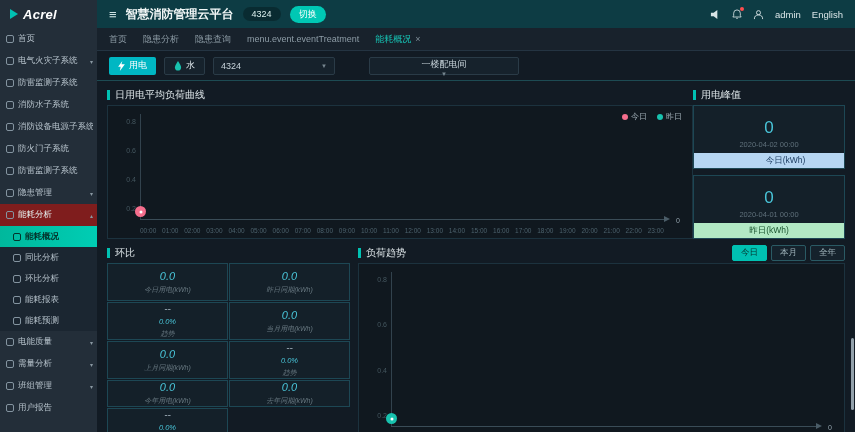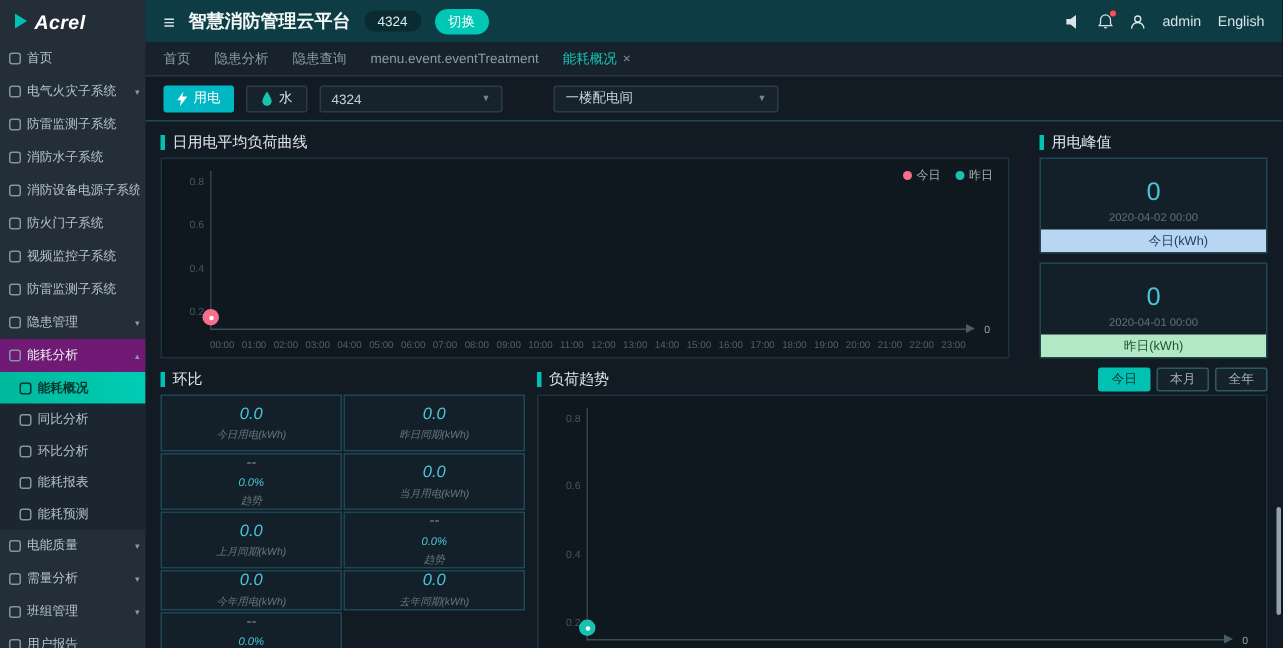--- a/index.html
+++ b/index.html
@@ -21,42 +21,42 @@
   .hicon { position:relative; display:flex; align-items:center; cursor:pointer; }
   .bell-dot { position:absolute; top:-2px; right:-2px; width:4px; height:4px; border-radius:50%; background:#ff4d4f; }
 
   
   .sidebar { position:absolute; top:28px; left:0; bottom:0; width:97px; background:#232e39; overflow:hidden; z-index:5; }
   .nav-item { height:22px; display:flex; align-items:center; gap:4px; padding-left:6px; padding-right:4px;
     font-size:8.5px; color:#b6c2cb; white-space:nowrap; cursor:pointer; }
   .nav-ico { flex:0 0 auto; width:8px; height:8px; border:1px solid #8494a0; border-radius:2px; }
   .nav-label { overflow:hidden; }
   .nav-chevron { margin-left:auto; font-size:6px; color:#8a98a2; }
-  .nav-item.group-open { background:#701a75; color:#e7f5f4; }
+  .nav-item.group-open { background:#7f1d1d; color:#e7f5f4; }
   .nav-sub { background:#1b2631; }
   .nav-sub .nav-item { height:21px; padding-left:13px; }
   .nav-sub .nav-item.active { background:linear-gradient(90deg,#00b89c,#00cdb4); color:#04342c; font-weight:bold; }
   .nav-sub .nav-item.active .nav-ico { border-color:#04342c; }
 
   
   .main { position:absolute; left:97px; top:28px; right:0; bottom:0; display:flex; flex-direction:column; background:#121b24; }
   .tabbar { flex:0 0 23px; background:#18222c; border-bottom:1px solid #243442; display:flex; align-items:center; gap:16px; padding:0 12px; font-size:9px; color:#8d9ca6; }
   .tab { display:flex; align-items:center; gap:4px; cursor:pointer; }
   .tab.active { color:#16c5b6; }
   .tab-close { font-size:9px; color:#7d8c96; cursor:pointer; }
 
   .filters { flex:0 0 30px; display:flex; align-items:center; gap:8px; padding:0 12px; border-bottom:1px solid #1d4b53;text-align:right; }
   .btn-electric { height:18px; display:flex; align-items:center; gap:4px; background:#00b7c3; color:#fff; font-size:9px; padding:0 9px; border-radius:2px; cursor:pointer; }
   .btn-water { height:18px; display:flex; align-items:center; gap:4px; background:#16222c; border:1px solid #2a3b47; color:#dfe8ec; font-size:9px; padding:0 9px; border-radius:2px; cursor:pointer; }
   .select { height:18px; min-width:122px; background:#16222c; border:1px solid #2a3b47; color:#c6d2d9; font-size:9px; display:flex; align-items:center; justify-content:space-between; padding:0 7px; border-radius:2px; cursor:pointer; }
-  .select.room { min-width:150px; margin-left:26px; }
+  .select.room { min-width:150px; margin-left:26px;flex-direction:column; }
   .sel-caret { font-size:6px; color:#76868f; }
 
   .content { flex:1; display:flex; flex-direction:column; gap:6px; padding:6px 10px; }
-  .row1 { flex:0 0 152px; display:flex; gap:20px; }
+  .row1 { flex:0 0 152px; display:flex; gap:0; }
   .row2 { flex:1; display:flex; gap:8px; }
 
   .section-title { height:16px; display:flex; align-items:center; gap:5px; font-size:10px; color:#dfe7ea; }
   .tbar { width:3px; height:10px; background:#00c1b2; }
 
   .panel-col { display:flex; flex-direction:column; }
   .chart1-panel { flex:1; }
   .peak-panel { flex:0 0 152px; }
   .ring-panel { flex:0 0 243px; }
   .trend-panel { flex:1; }
@@ -159,24 +159,20 @@
       <span class="nav-ico"></span>
       <span class="nav-label">消防水子系统</span>
     </div>
     <div class="nav-item">
       <span class="nav-ico"></span>
       <span class="nav-label">消防设备电源子系统</span>
     </div>
     <div class="nav-item">
       <span class="nav-ico"></span>
       <span class="nav-label">防火门子系统</span>
-    </div>
-    <div class="nav-item">
-      <span class="nav-ico"></span>
-      <span class="nav-label">视频监控子系统</span>
     </div>
     <div class="nav-item">
       <span class="nav-ico"></span>
       <span class="nav-label">防雷监测子系统</span>
     </div>
     <div class="nav-item">
       <span class="nav-ico"></span>
       <span class="nav-label">隐患管理</span>
       <span class="nav-chevron">▾</span>
     </div>

